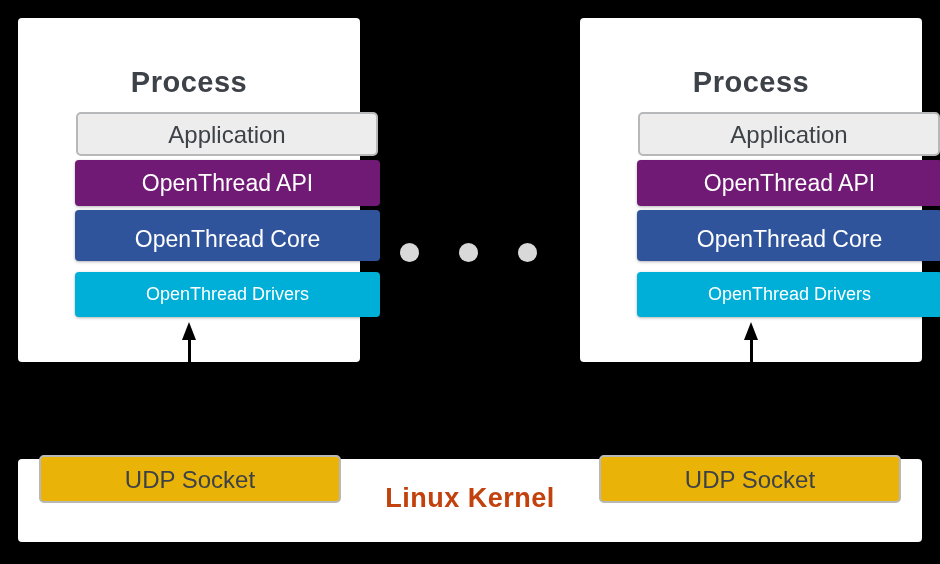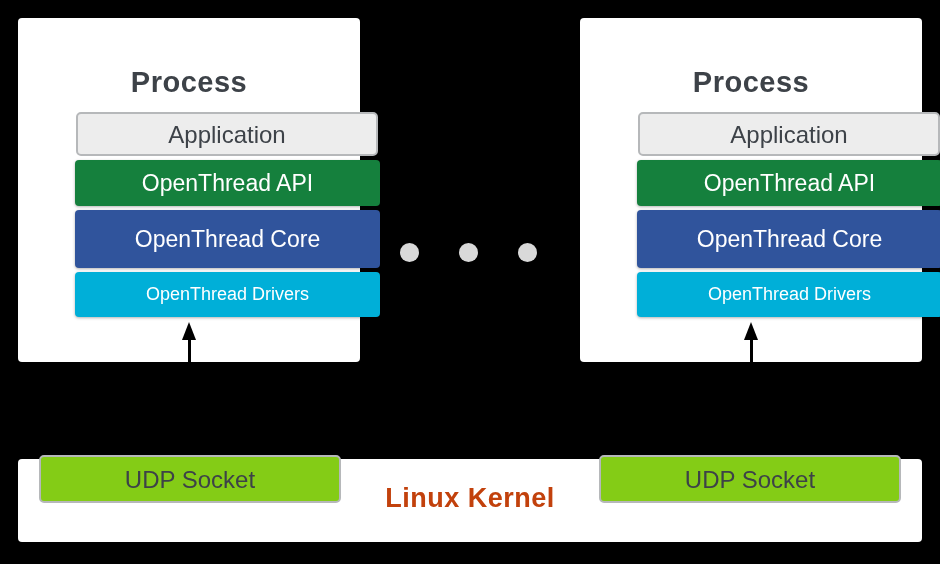--- a/index.html
+++ b/index.html
@@ -57,30 +57,30 @@
     color: #3d4248;
     font-size: 24px;
     line-height: 41px;
     box-shadow: none;
   }
   .layer-api {
     left: 20px;
     top: 142px;
     width: 305px;
     height: 46px;
-    background: #15803d;
+    background: #701a75;
     color: #ffffff;
     font-size: 23px;
     line-height: 46px;
   }
   .layer-core {
     left: 20px;
     top: 192px;
     width: 305px;
-    height: 58px;
+    height: 51px;
     background: #30549c;
     color: #ffffff;
     font-size: 23px;
     line-height: 58px;
   }
   .layer-drivers {
     left: 20px;
     top: 254px;
     width: 305px;
     height: 45px;
@@ -147,21 +147,21 @@
     font-size: 27px;
     font-weight: bold;
     color: #c2410c;
     letter-spacing: 0.5px;
   }
   .socket {
     position: absolute;
     top: 455px;
     width: 302px;
     height: 48px;
-    background: #84cc16;
+    background: #eab308;
     border: 2px solid #b6b8ba;
     border-radius: 5px;
     box-sizing: border-box;
     text-align: center;
     color: #3d4248;
     font-size: 24px;
     line-height: 45px;
   }
   .socket.left  { left: 39px; }
   .socket.right { left: 599px; }

